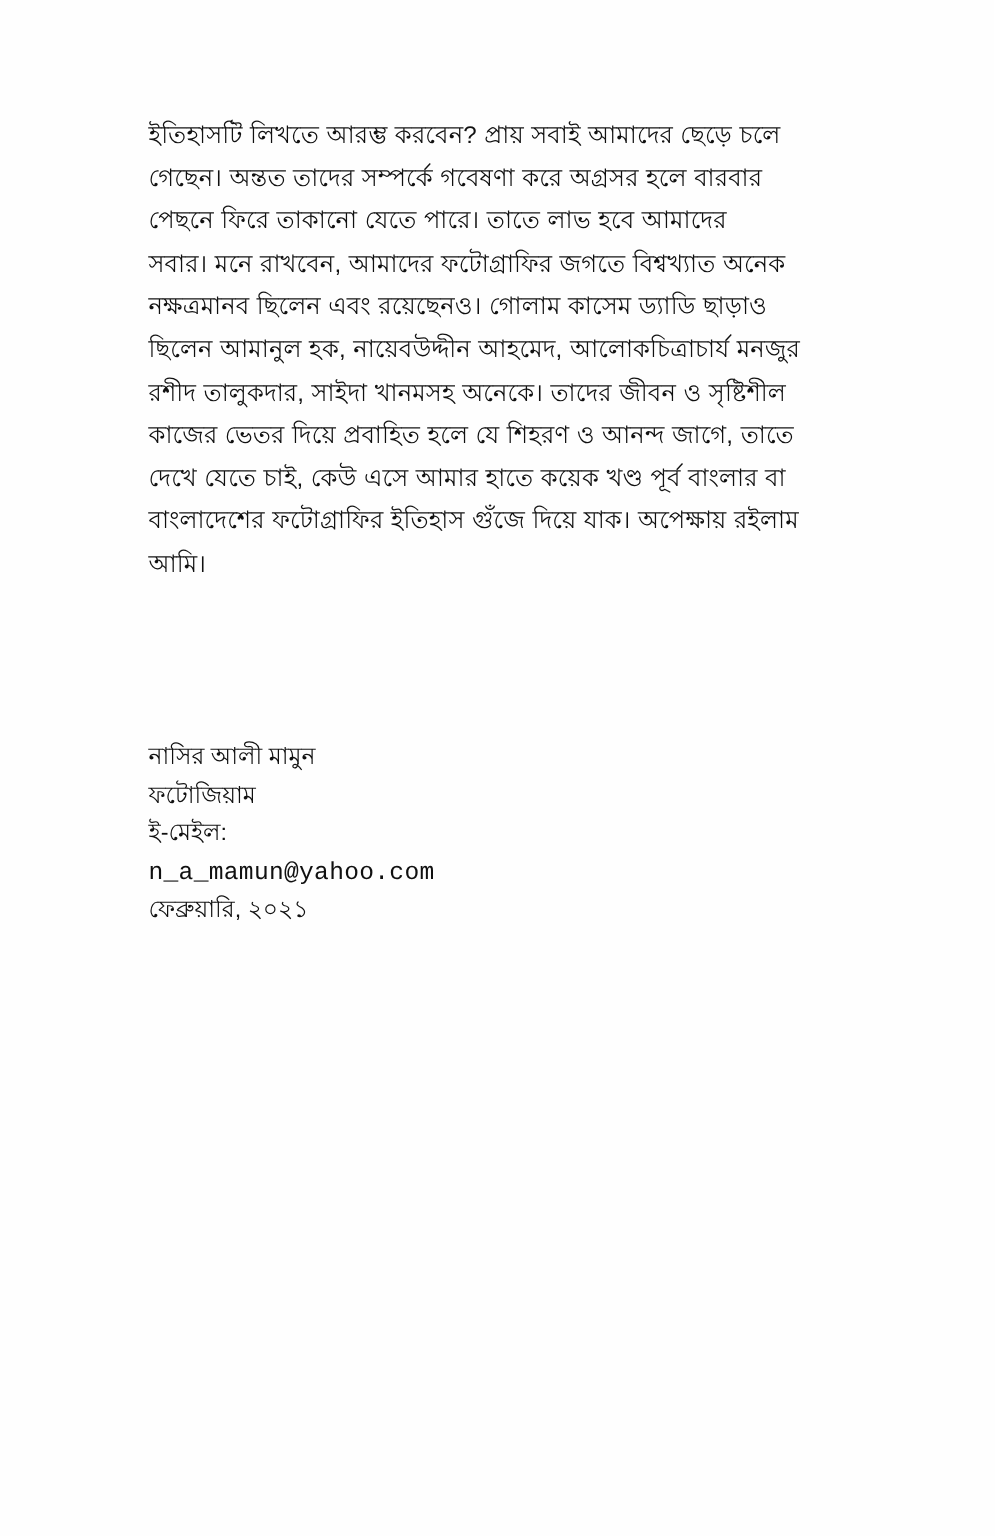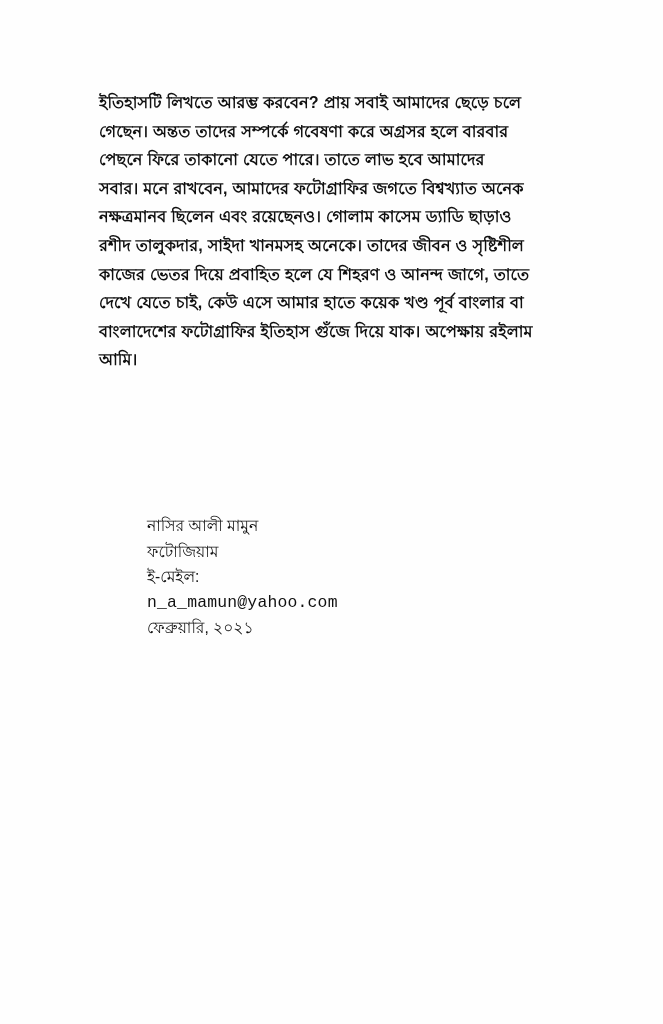--- a/index.html
+++ b/index.html
@@ -21,23 +21,22 @@
     width: 663px;
     height: 1024px;
     background: #fefefe;
     box-sizing: border-box;
   }
 
   
   .content {
     position: absolute;
     left: 99px;
-    top: 88px;
+    top: 76px;
     width: 464px;
-    font-weight: bold;
   }
 
   .body-paragraph {
     margin: 0;
     font-family: "Liberation Sans", "DejaVu Sans", sans-serif;
     font-size: 16.1px;
     line-height: 28.6px;
     text-align: justify;
     text-justify: inter-word;
     color: #101010;
@@ -67,23 +66,22 @@
     content: "";
     display: inline-block;
     width: 100%;
     height: 0;
   }
 
   
   .signature {
     position: absolute;
     left: 99px;
-    top: 513px;
+    top: 492px;
     width: 330px;
-    margin-left: 48px;
   }
   .sig-line {
     margin: 0;
     font-family: "Liberation Sans", "DejaVu Sans", sans-serif;
     font-size: 15.6px;
     line-height: 25.6px;
     text-align: left;
     color: #101010;
     white-space: nowrap;
   }
@@ -98,20 +96,21 @@
 
 <div class="page">
 
   <div class="content">
     <div class="body-paragraph">
       <span class="tline"><span>ইতিহাসটি লিখতে আরম্ভ করবেন? প্রায় সবাই আমাদের ছেড়ে চলে</span></span>
       <span class="tline"><span>গেছেন। অন্তত তাদের সম্পর্কে গবেষণা করে অগ্রসর হলে বারবার</span></span>
       <span class="tline"><span>পেছনে ফিরে তাকানো যেতে পারে। তাতে লাভ হবে আমাদের</span></span>
       <span class="tline"><span>সবার। মনে রাখবেন, আমাদের ফটোগ্রাফির জগতে বিশ্বখ্যাত অনেক</span></span>
       <span class="tline"><span>নক্ষত্রমানব ছিলেন এবং রয়েছেনও। গোলাম কাসেম ড্যাডি ছাড়াও</span></span>
+      <span class="tline"><span>ছিলেন আমানুল হক, নায়েবউদ্দীন আহমেদ, আলোকচিত্রাচার্য মনজুর</span></span>
       <span class="tline"><span>রশীদ তালুকদার, সাইদা খানমসহ অনেকে। তাদের জীবন ও সৃষ্টিশীল</span></span>
       <span class="tline"><span>কাজের ভেতর দিয়ে প্রবাহিত হলে যে শিহরণ ও আনন্দ জাগে, তাতে</span></span>
       <span class="tline"><span>দেখে যেতে চাই, কেউ এসে আমার হাতে কয়েক খণ্ড পূর্ব বাংলার বা</span></span>
       <span class="tline"><span>বাংলাদেশের ফটোগ্রাফির ইতিহাস গুঁজে দিয়ে যাক। অপেক্ষায় রইলাম</span></span>
       <span class="tline last"><span>আমি।</span></span>
     </div>
   </div>
 
   <div class="signature">
     <p class="sig-line">নাসির আলী মামুন</p>

